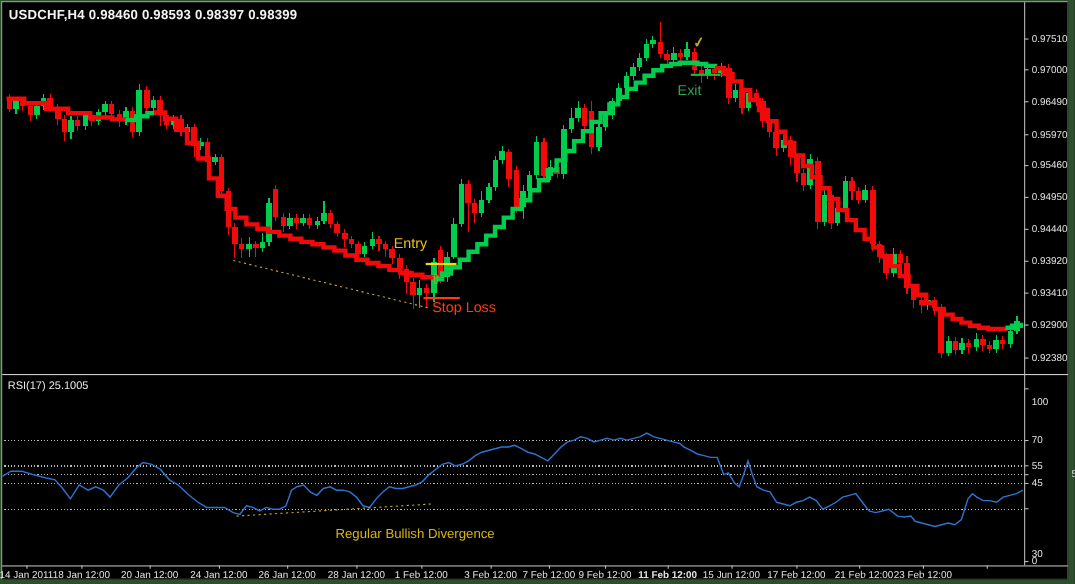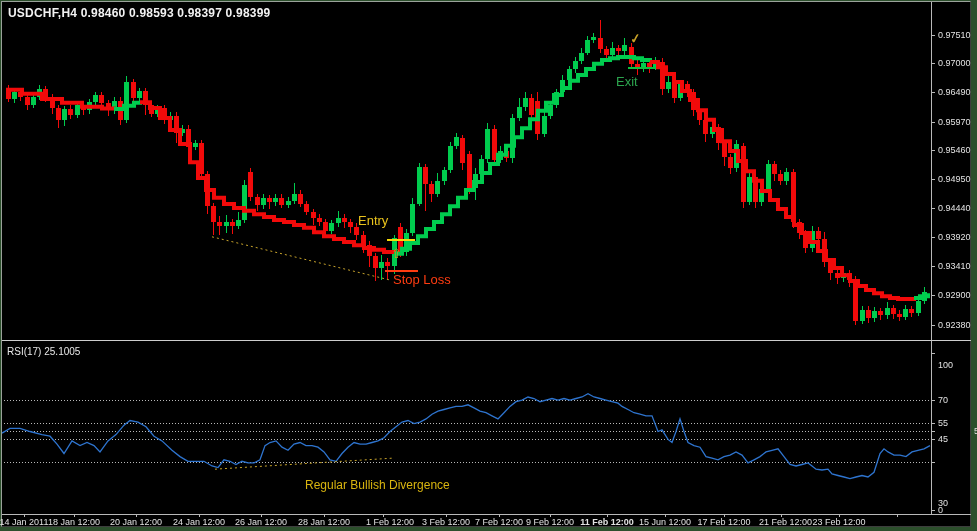--- a/index.html
+++ b/index.html
@@ -405,21 +405,21 @@
         <div class="axis-text" style="position: absolute; left: 41px; top: 515px; width: 62px; text-align: center;">18 Jan 12:00</div>
         <div class="tick-v" style="position: absolute; left: 134px; top: 512px;"></div>
         <div class="axis-text" style="position: absolute; left: 103px; top: 515px; width: 62px; text-align: center;">20 Jan 12:00</div>
         <div class="tick-v" style="position: absolute; left: 197px; top: 512px;"></div>
         <div class="axis-text" style="position: absolute; left: 166px; top: 515px; width: 62px; text-align: center;">24 Jan 12:00</div>
         <div class="tick-v" style="position: absolute; left: 259px; top: 512px;"></div>
         <div class="axis-text" style="position: absolute; left: 228px; top: 515px; width: 62px; text-align: center;">26 Jan 12:00</div>
         <div class="tick-v" style="position: absolute; left: 322px; top: 512px;"></div>
         <div class="axis-text" style="position: absolute; left: 291px; top: 515px; width: 62px; text-align: center;">28 Jan 12:00</div>
         <div class="tick-v" style="position: absolute; left: 381px; top: 512px;"></div>
-        <div class="axis-text" style="position: absolute; left: 350px; top: 515px; width: 62px; text-align: right;">1 Feb 12:00</div>
+        <div class="axis-text" style="position: absolute; left: 350px; top: 515px; width: 62px; text-align: center;">1 Feb 12:00</div>
         <div class="tick-v" style="position: absolute; left: 444px; top: 512px;"></div>
         <div class="axis-text" style="position: absolute; left: 413px; top: 515px; width: 62px; text-align: center;">3 Feb 12:00</div>
         <div class="tick-v" style="position: absolute; left: 497px; top: 512px;"></div>
         <div class="axis-text" style="position: absolute; left: 466px; top: 515px; width: 62px; text-align: center;">7 Feb 12:00</div>
         <div class="tick-v" style="position: absolute; left: 548px; top: 512px;"></div>
         <div class="axis-text" style="position: absolute; left: 517px; top: 515px; width: 62px; text-align: center;">9 Feb 12:00</div>
         <div class="tick-v" style="position: absolute; left: 605px; top: 512px;"></div>
         <div class="axis-text" style="position: absolute; left: 574px; top: 515px; width: 62px; text-align: center; font-weight: bold;">11 Feb 12:00</div>
         <div class="tick-v" style="position: absolute; left: 663px; top: 512px;"></div>
         <div class="axis-text" style="position: absolute; left: 632px; top: 515px; width: 62px; text-align: center;">15 Jun 12:00</div>

